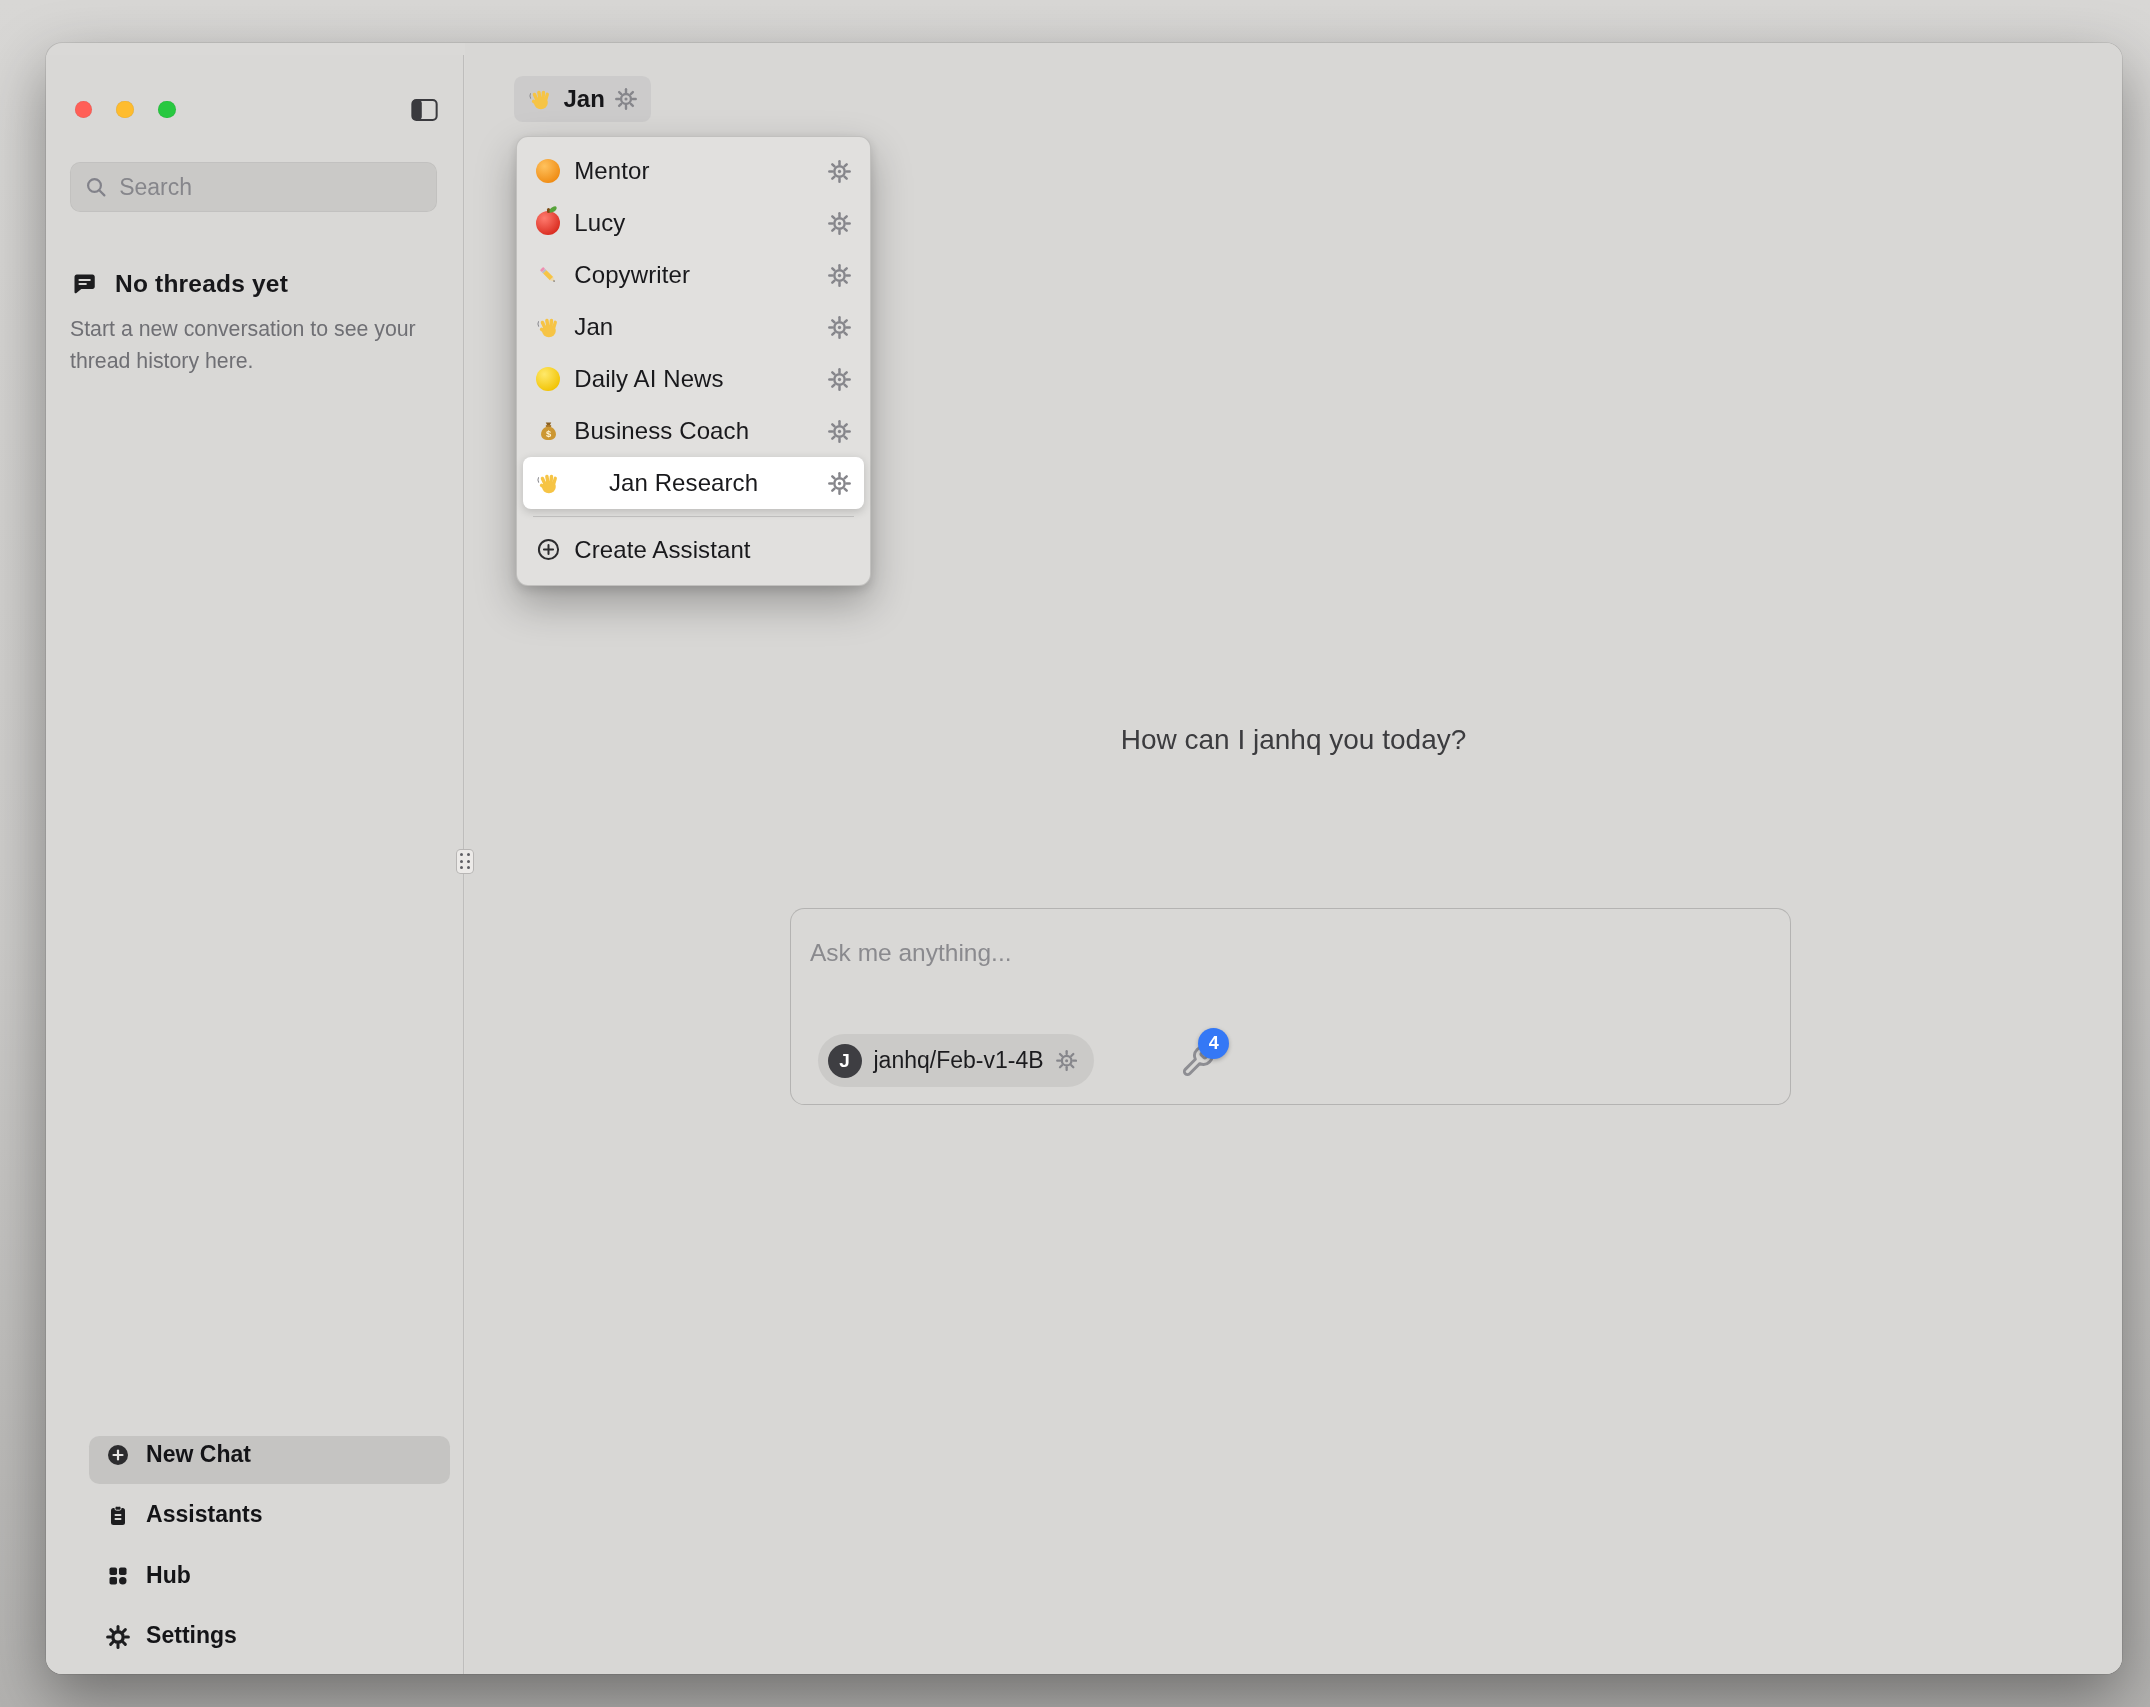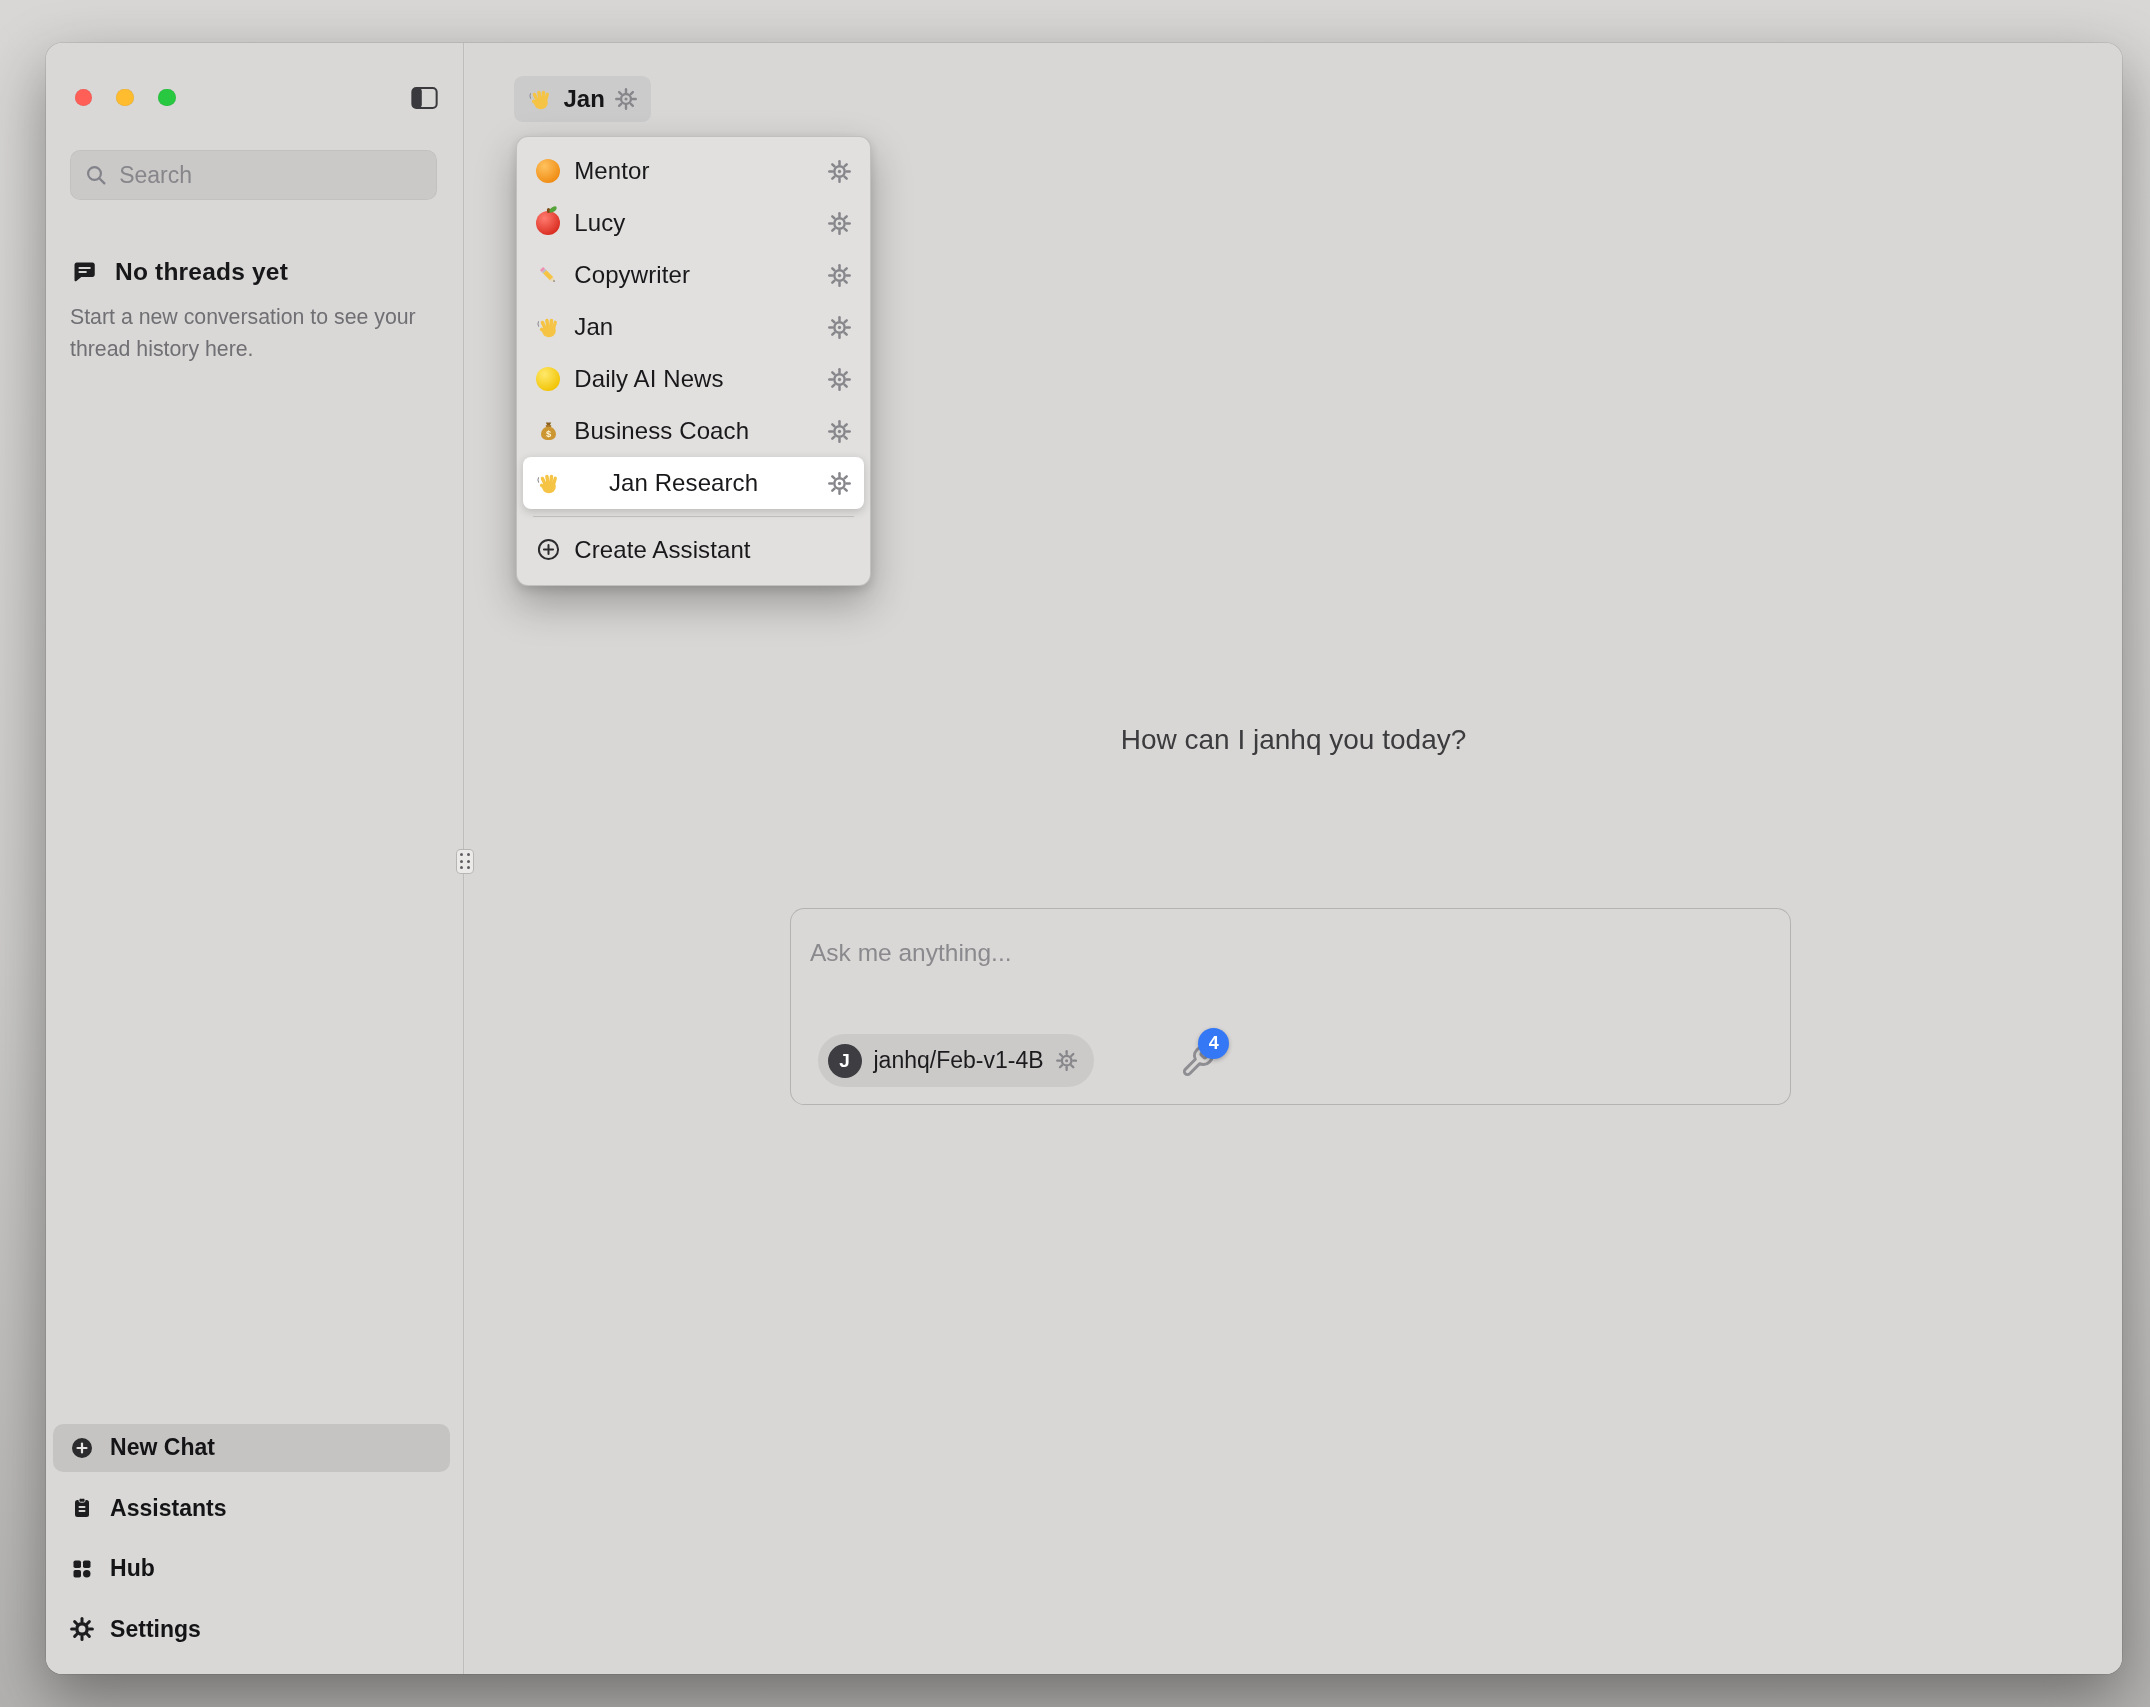--- a/index.html
+++ b/index.html
@@ -14,21 +14,21 @@
   
   .window{
     position:absolute; left:46px; top:43px; width:2076px; height:1631px;
     background:#dad9d7; border-radius:16px;
     box-shadow:0 24px 63px rgba(0,0,0,.38), 0 0 0 0.8px rgba(0,0,0,.10);
     overflow:hidden;
   }
 
   
   .sidebar{
-    position:absolute; left:0; top:0; width:418px; height:100%;
+    position:absolute; left:0; top:12px; width:418px; height:100%;
     background:#d9d8d6; border-right:0.8px solid rgba(0,0,0,.12);
   }
   .traffic{ position:absolute; top:46px; left:28.5px; display:flex; gap:24.5px; }
   .light{ width:17.4px; height:17.4px; border-radius:50%; box-shadow:inset 0 0 0.8px rgba(0,0,0,.25); }
 
   .sidebar-toggle{ position:absolute; left:362px; top:40px; width:33px; height:30px;
     display:flex; align-items:center; justify-content:center; border-radius:6.3px; cursor:default;}
   .sidebar-toggle svg{ width:27px; height:24px; }
 
   .search-field{
@@ -44,22 +44,22 @@
   .search-field input::placeholder{ color:#86868b; }
 
   .empty-state{ position:absolute; left:24px; top:215px; width:356px; }
   .empty-head{ display:flex; align-items:flex-end; gap:18px; }
   .empty-head svg{ width:27px; height:27px; }
   .empty-title{ font-size:24.5px; font-weight:700; color:#17171a; letter-spacing:0.2px;}
   .empty-desc{ margin-top:16px; font-size:21.3px; line-height:1.5; color:#6f6f74; }
 
   .side-nav{ position:absolute; left:7.1px; bottom:20.6px; width:397px; display:flex; flex-direction:column; gap:12.6px; }
   .nav-item{
-    height:48px; border-radius:10.3px; display:flex; align-items:center;
-    padding:4px 16px; gap:16px; cursor:default;
+    height:48px; border-radius:10.3px; display:flex; align-items:flex-end;
+    padding:16px 16px; gap:16px; cursor:default;margin-left:36px;
   }
   .nav-item.active{ background:#c5c4c2; }
   .nav-item .nic{ width:25px; height:25px; display:flex; align-items:center; justify-content:center; color:#242427;}
   .nav-item .nic svg{ width:24px; height:24px; }
   .nav-label{ font-size:23px; font-weight:600; color:#141417; }
 
   .grip{
     position:absolute; left:410px; top:806px; width:18px; height:24.5px;
     background:#eceae8; border:0.8px solid rgba(0,0,0,.22); border-radius:4.7px;
     display:grid; grid-template-columns:repeat(2,3.2px); grid-auto-rows:3.2px;

